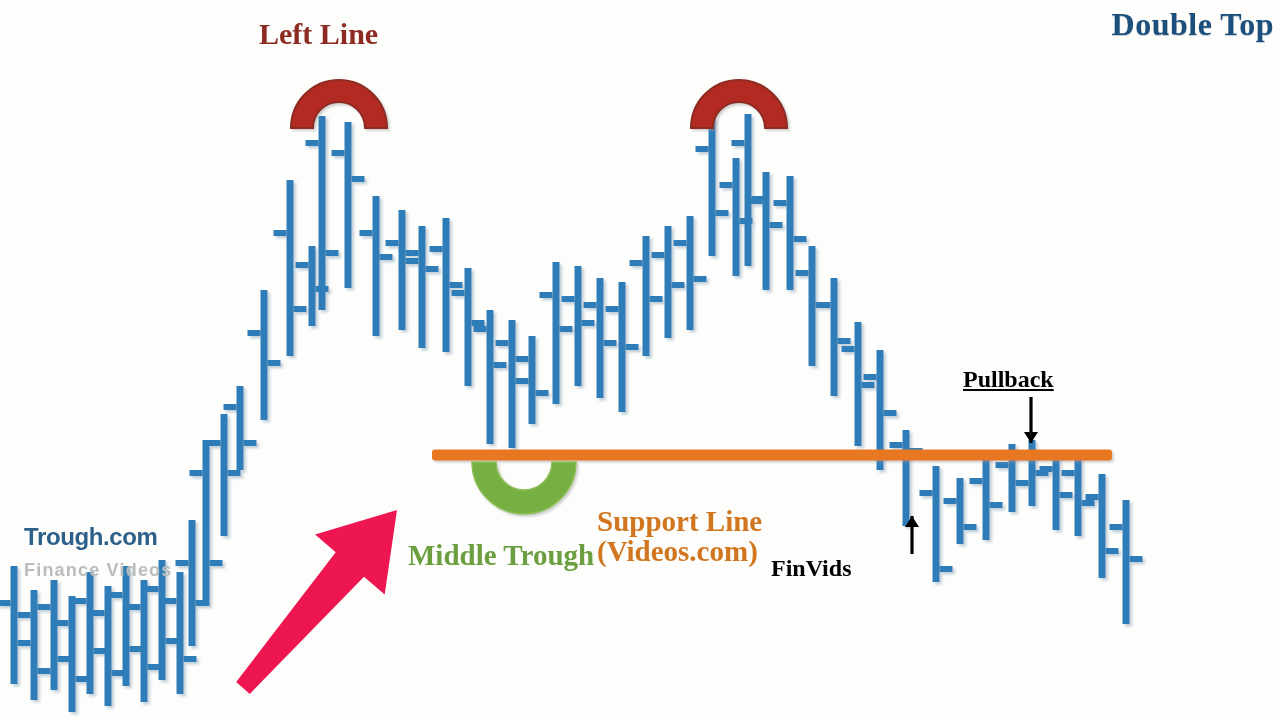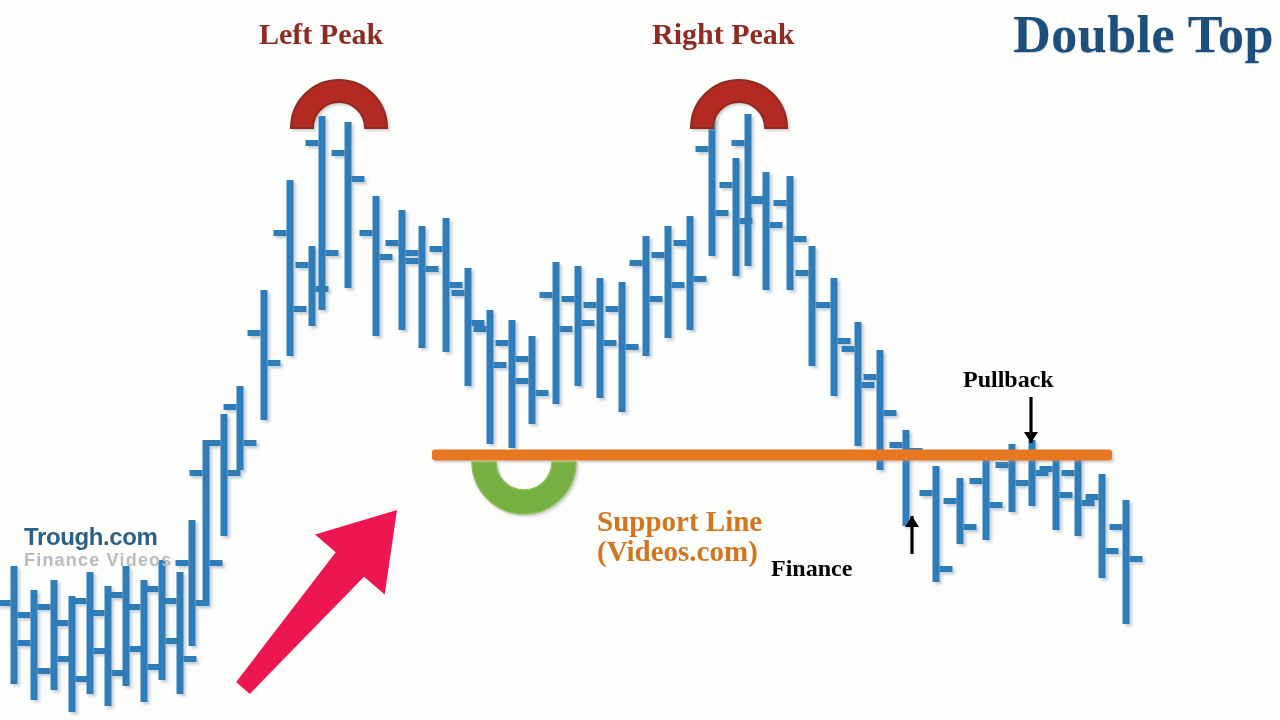--- a/index.html
+++ b/index.html
@@ -7,35 +7,35 @@
     width:1280px;height:720px;
     background:#fdfdfb;
     font-family:"Liberation Serif", serif;
     overflow:hidden;
   }
   #stage{position:relative;width:1280px;height:720px;background:#fdfdfb;}
   #chart-svg{position:absolute;left:0;top:0;width:1280px;height:720px;}
 
   .lbl{position:absolute;white-space:nowrap;font-weight:bold;line-height:1.05;}
 
-  #title-double-top{right:6px;top:8px;font-size:52px;color:#1d4f7c;letter-spacing:0.5px;
+  #title-double-top{right:6px;top:8px;font-size:32px;color:#1d4f7c;letter-spacing:0.5px;
       text-shadow:0 1px 1px rgba(120,140,160,.45);}
   #label-left-peak{left:259px;top:18px;font-size:30px;color:#8d2b23;}
   #label-right-peak{left:652px;top:18px;font-size:30px;color:#8d2b23;}
   #label-support-line{left:597px;top:458px;font-size:29px;color:#d1761f;margin-top:48px;}
   #label-support-line .l2{display:block;}
   #label-middle-trough{left:408px;top:540px;font-size:29px;color:#6a9e3f;}
-  #label-pullback{left:963px;top:367px;font-size:24px;color:#000;}
+  #label-pullback{left:963px;top:367px;font-size:24px;color:#000;text-decoration:underline;}
   #label-breakout{left:771px;top:556px;font-size:24px;color:#000;}
 
   #watermark{position:absolute;left:24px;top:525px;}
   #watermark .wm1{font-family:"Liberation Sans",sans-serif;font-size:24px;font-weight:bold;
       color:#2c5f8a;letter-spacing:-0.4px;line-height:1;}
   #watermark .wm2{font-family:"Liberation Sans",sans-serif;font-size:18px;font-weight:bold;
-      color:#b9bcbd;letter-spacing:1.2px;line-height:1;margin-top:2px;text-align:right;}
+      color:#b9bcbd;letter-spacing:1.2px;line-height:1;margin-top:12px;text-align:right;}
 </style>
 </head>
 <body>
 
 <div id="stage">
 
   <svg id="chart-svg" viewBox="0 0 1280 720" xmlns="http://www.w3.org/2000/svg">
     <defs>
       <filter id="softshadow" x="-30%" y="-30%" width="180%" height="180%">
         <feDropShadow dx="2.5" dy="2.5" stdDeviation="1.3" flood-color="#9fb4c6" flood-opacity="0.6"></feDropShadow>
@@ -337,32 +337,32 @@
         </g>
       </g>
 
     <g id="highlight-arrow-group">
         <polygon points="397.0,510.0 384.7,594.5 364.0,576.7 249.8,693.9 236.2,682.1 335.7,552.2 315.1,534.4" fill="#ed1651"></polygon>
       </g>
   </svg>
 
   <div class="lbl" id="title-double-top">Double Top</div>
 
-  <div class="lbl" id="label-left-peak">Left Peak</div>
-
-  <div class="lbl" id="label-right-peak">Right Peak</div>
+  <div class="lbl" id="label-left-peak">Left Line</div>
+
 
   <div class="lbl" id="label-support-line">
     <span class="l1">Support Line</span>
     <span class="l2">(Videos.com)</span>
   </div>
 
+  <div class="lbl" id="label-middle-trough">Middle Trough</div>
 
   <div class="lbl" id="label-pullback">Pullback</div>
 
-  <div class="lbl" id="label-breakout">Finance</div>
+  <div class="lbl" id="label-breakout">FinVids</div>
 
   <div id="watermark">
     <div class="wm1">Trough.com</div>
     <div class="wm2">Finance Videos</div>
   </div>
 
 </div>
 
 </body></html>

